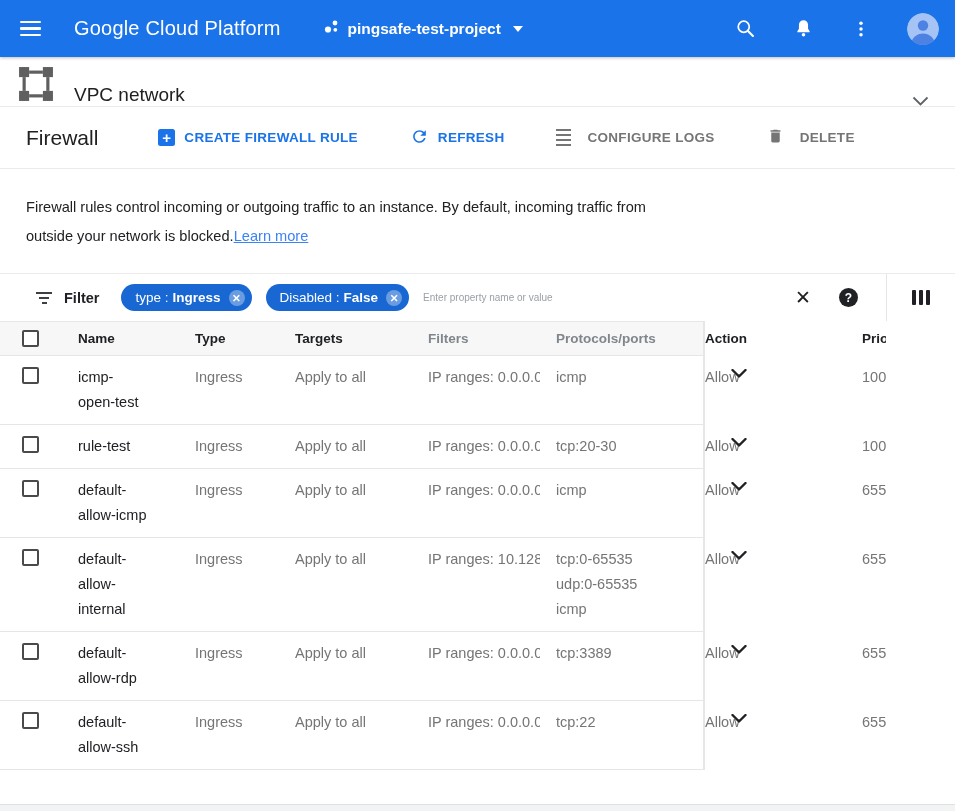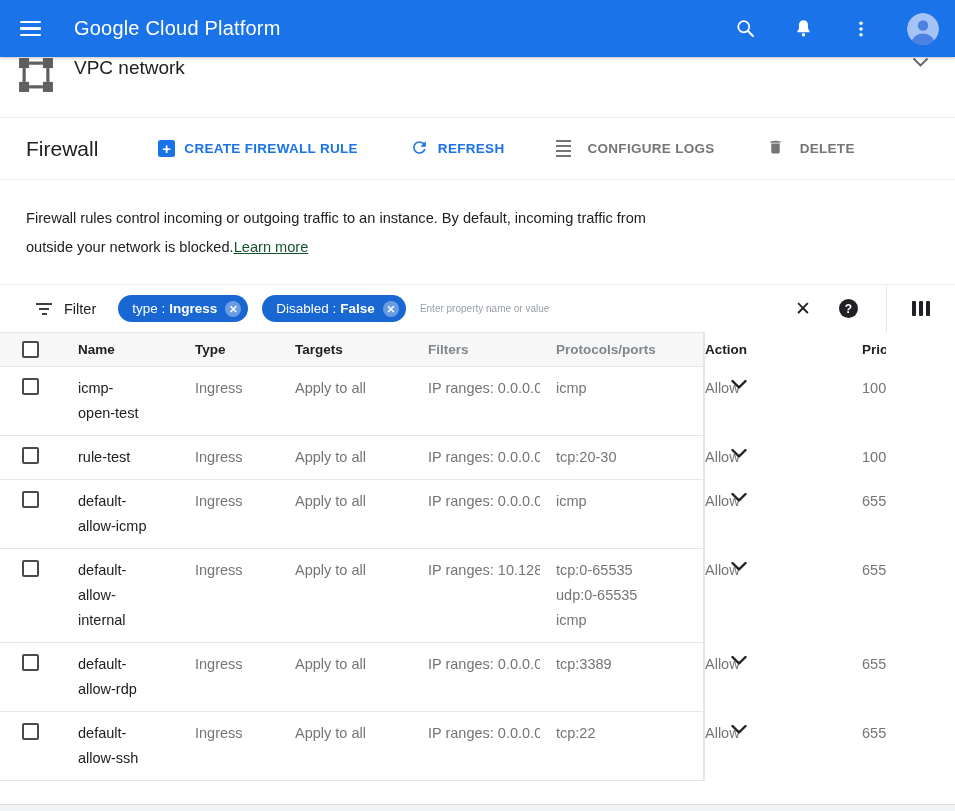--- a/index.html
+++ b/index.html
@@ -13,51 +13,51 @@
   .hamburger span { display:block; width:21px; height:2.5px; background:#fff; border-radius:1px; margin-left:4px; }
   .brand { font-size:20px; font-weight:400; margin-left:14px; letter-spacing:.2px; white-space:nowrap; }
   .proj { display:flex; align-items:center; margin-left:42px; gap:8px; cursor:pointer; }
   .proj-name { font-size:15.5px; font-weight:600; }
   .caret { width:0; height:0; border-left:5px solid transparent; border-right:5px solid transparent; border-top:6px solid #fff; margin-left:4px; }
   .appbar-right { margin-left:auto; display:flex; align-items:center; gap:34px; }
   .icon-btn { width:24px; height:24px; display:flex; align-items:center; justify-content:center; cursor:pointer; }
   .avatar { width:32px; height:32px; border-radius:50%; overflow:hidden; cursor:pointer; }
 
   
-  .section-header { height:61px; display:flex; align-items:flex-start; padding:0 26px 0 18px; border-bottom:1px solid #ebebeb; background:#fff; }
+  .section-header { height:50px; display:flex; align-items:flex-end; padding:0 26px 0 18px; border-bottom:1px solid #ebebeb; background:#fff; }
   .section-title { font-size:19px; color:#212121; margin-left:20px; }
   .section-chevron { margin-left:auto; cursor:pointer; display:flex; align-items:center; }
 
   
   .toolbar { height:62px; display:flex; align-items:center; padding:0 26px; border-bottom:1px solid #ebebeb; }
   .page-title { font-size:21px; color:#212121; margin-right:60px;text-align:right; }
   .tb-btn { display:flex; align-items:center; gap:9px; font-size:13.5px; font-weight:600; letter-spacing:.3px;
             cursor:pointer; margin-right:52px; white-space:nowrap; }
   .tb-blue { color:#1a73e8; }
   .tb-gray { color:#757575;gap:16px; }
   .plusbox { width:17px; height:17px; background:#1a73e8; border-radius:2.5px; color:#fff; display:flex;
              align-items:center; justify-content:center; font-size:15px; font-weight:700; line-height:1; }
   .loglines { display:flex; flex-direction:column; gap:2.5px; }
   .loglines i { display:block; width:15px; height:2.5px; background:#757575; }
 
   
   .desc { padding:24px 26px 22px 26px; border-bottom:1px solid #ebebeb; }
   .desc p { font-size:14.6px; color:#212124; line-height:29px; max-width:648px; }
   .desc p + p { margin-top:16px; }
-  a.lnk { color:#14532d; text-decoration:underline; cursor:pointer; }
+  a.lnk { color:#3b82f6; text-decoration:underline; cursor:pointer; }
   .ext-icon { display:inline-block; vertical-align:-1px; margin-left:2px; }
 
   
   .filterbar { height:47px; display:flex; align-items:center; }
   .fb-main { flex:1; display:flex; align-items:center; padding-left:36px; height:100%; }
   .fb-rail { width:69px; height:100%; display:flex; align-items:center; justify-content:center; border-left:1px solid #e6e6e6; }
   .filter-funnel { display:flex; flex-direction:column; align-items:center; gap:3px; margin-right:12px; cursor:pointer; }
   .filter-funnel i { display:block; height:2px; background:#3c4043; }
   .filter-funnel i:nth-child(1){ width:16px; } .filter-funnel i:nth-child(2){ width:10px; } .filter-funnel i:nth-child(3){ width:5px; }
-  .filter-label { font-size:14.5px; font-weight:400; color:#202124; margin-right:22px; }
+  .filter-label { font-size:14.5px; font-weight:700; color:#202124; margin-right:22px; }
   .chip { display:flex; align-items:center; background:#1967d2; color:#fff; border-radius:14px; height:27px;
           padding:0 7px 0 14px; margin-right:14px; font-size:13.5px; cursor:pointer; white-space:nowrap; }
   .chip b { margin-left:4px; font-weight:700; }
   .chip-x { width:16px; height:16px; border-radius:50%; background:rgba(255,255,255,.35); margin-left:8px;
             display:flex; align-items:center; justify-content:center; font-size:10.5px; font-weight:700; color:#fff; cursor:pointer; }
   .filter-input { flex:1; border:none; outline:none; font-size:10px; color:#202124; font-family:inherit; min-width:60px; }
   .filter-input::placeholder { color:#9aa0a6; }
   .fb-x { font-size:19px; color:#202124; cursor:pointer; margin:0 28px 0 8px; font-weight:400; }
   .help-circle { width:19px; height:19px; border-radius:50%; background:#202124; color:#fff; font-size:12px; font-weight:700;
                  display:flex; align-items:center; justify-content:center; cursor:pointer; margin-right:28px; }
@@ -90,20 +90,31 @@
 
 <div class="wrap">
 
   <div class="appbar">
     <div class="hamburger">
         <span></span>
         <span></span>
         <span></span>
       </div>
     <div class="brand">Google Cloud Platform</div>
+    <div class="proj">
+      <span>
+        <svg width="17" height="17" viewBox="0 0 17 17">
+            <circle cx="5" cy="11.5" r="3.1" fill="#fff"></circle>
+            <circle cx="12" cy="5" r="2.4" fill="#fff"></circle>
+            <circle cx="12.3" cy="11.8" r="1.9" fill="#fff"></circle>
+          </svg>
+      </span>
+      <span class="proj-name">pingsafe-test-project</span>
+      <span class="caret"></span>
+    </div>
     <div class="appbar-right">
       <div class="icon-btn">
         <svg width="21" height="21" viewBox="0 0 24 24">
             <circle cx="10" cy="10" r="6.3" fill="none" stroke="#fff" stroke-width="2"></circle>
             <line x1="14.8" y1="14.8" x2="20.5" y2="20.5" stroke="#fff" stroke-width="2.4" stroke-linecap="round"></line>
           </svg>
       </div>
       <div class="icon-btn">
         <svg width="21" height="21" viewBox="0 0 24 24" fill="#fff">
             <path d="M12 2.5c-2.9 0-5.2 2.3-5.2 5.2v4.6L5 15v1.3h14V15l-1.8-2.7V7.7c0-2.9-2.3-5.2-5.2-5.2z"></path>

